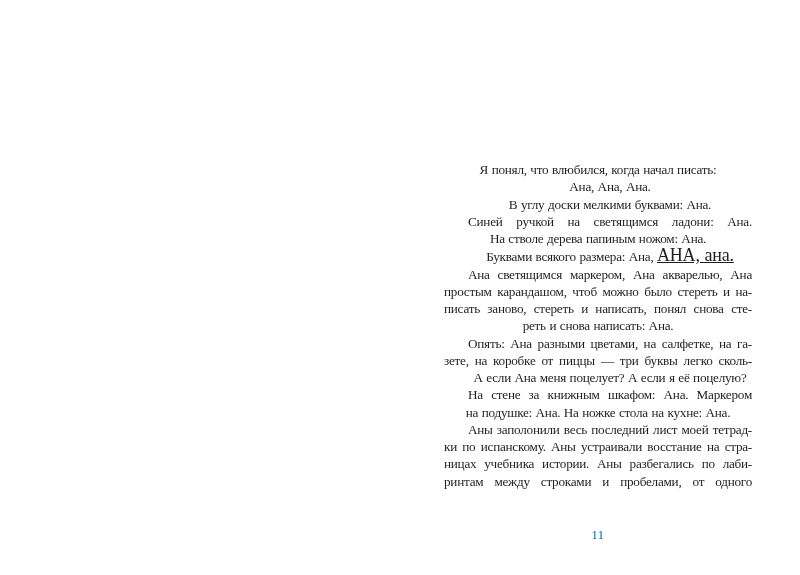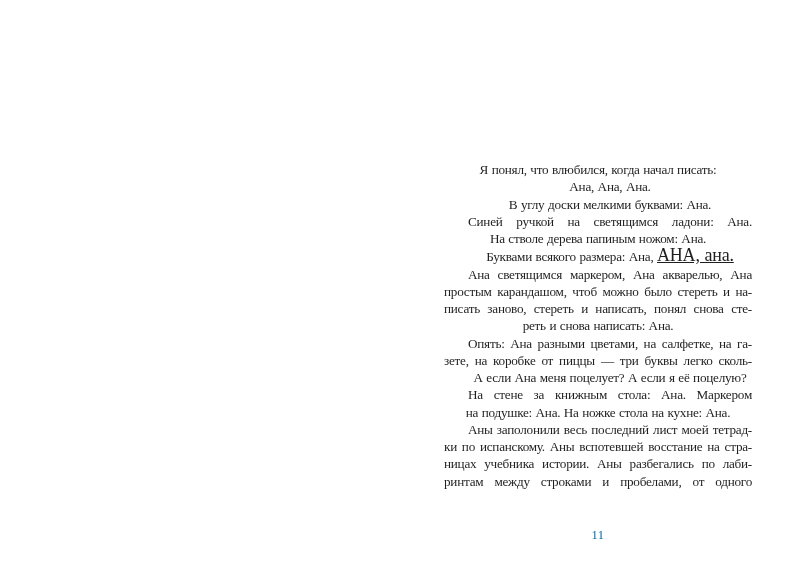--- a/index.html
+++ b/index.html
@@ -66,21 +66,21 @@
       <div class="text-line indent justify">Синей ручкой на светящимся ладони: Ана.</div>
       <div class="text-line">На стволе дерева папиным ножом: Ана.</div>
       <div class="text-line indent"><span>Буквами всякого размера: Ана, </span><span class="big-ana">АНА, ана.</span></div>
       <div class="text-line indent justify">Ана светящимся маркером, Ана акварелью, Ана</div>
       <div class="text-line justify">простым карандашом, чтоб можно было стереть и на-</div>
       <div class="text-line justify">писать заново, стереть и написать, понял снова сте-</div>
       <div class="text-line">реть и снова написать: Ана.</div>
       <div class="text-line indent justify">Опять: Ана разными цветами, на салфетке, на га-</div>
       <div class="text-line justify">зете, на коробке от пиццы — три буквы легко сколь-</div>
       <div class="text-line indent">А если Ана меня поцелует? А если я её поцелую?</div>
-      <div class="text-line indent justify">На стене за книжным стола: Ана. Маркером</div>
+      <div class="text-line indent justify">На стене за книжным шкафом: Ана. Маркером</div>
       <div class="text-line">на подушке: Ана. На ножке стола на кухне: Ана.</div>
       <div class="text-line indent justify">Аны заполонили весь последний лист моей тетрад-</div>
-      <div class="text-line justify">ки по испанскому. Аны вспотевшей восстание на стра-</div>
+      <div class="text-line justify">ки по испанскому. Аны устраивали восстание на стра-</div>
       <div class="text-line justify">ницах учебника истории. Аны разбегались по лаби-</div>
       <div class="text-line justify">ринтам между строками и пробелами, от одного</div>
     </div>
   <div class="page-number">11</div>
 </div>
 
 </body></html>

